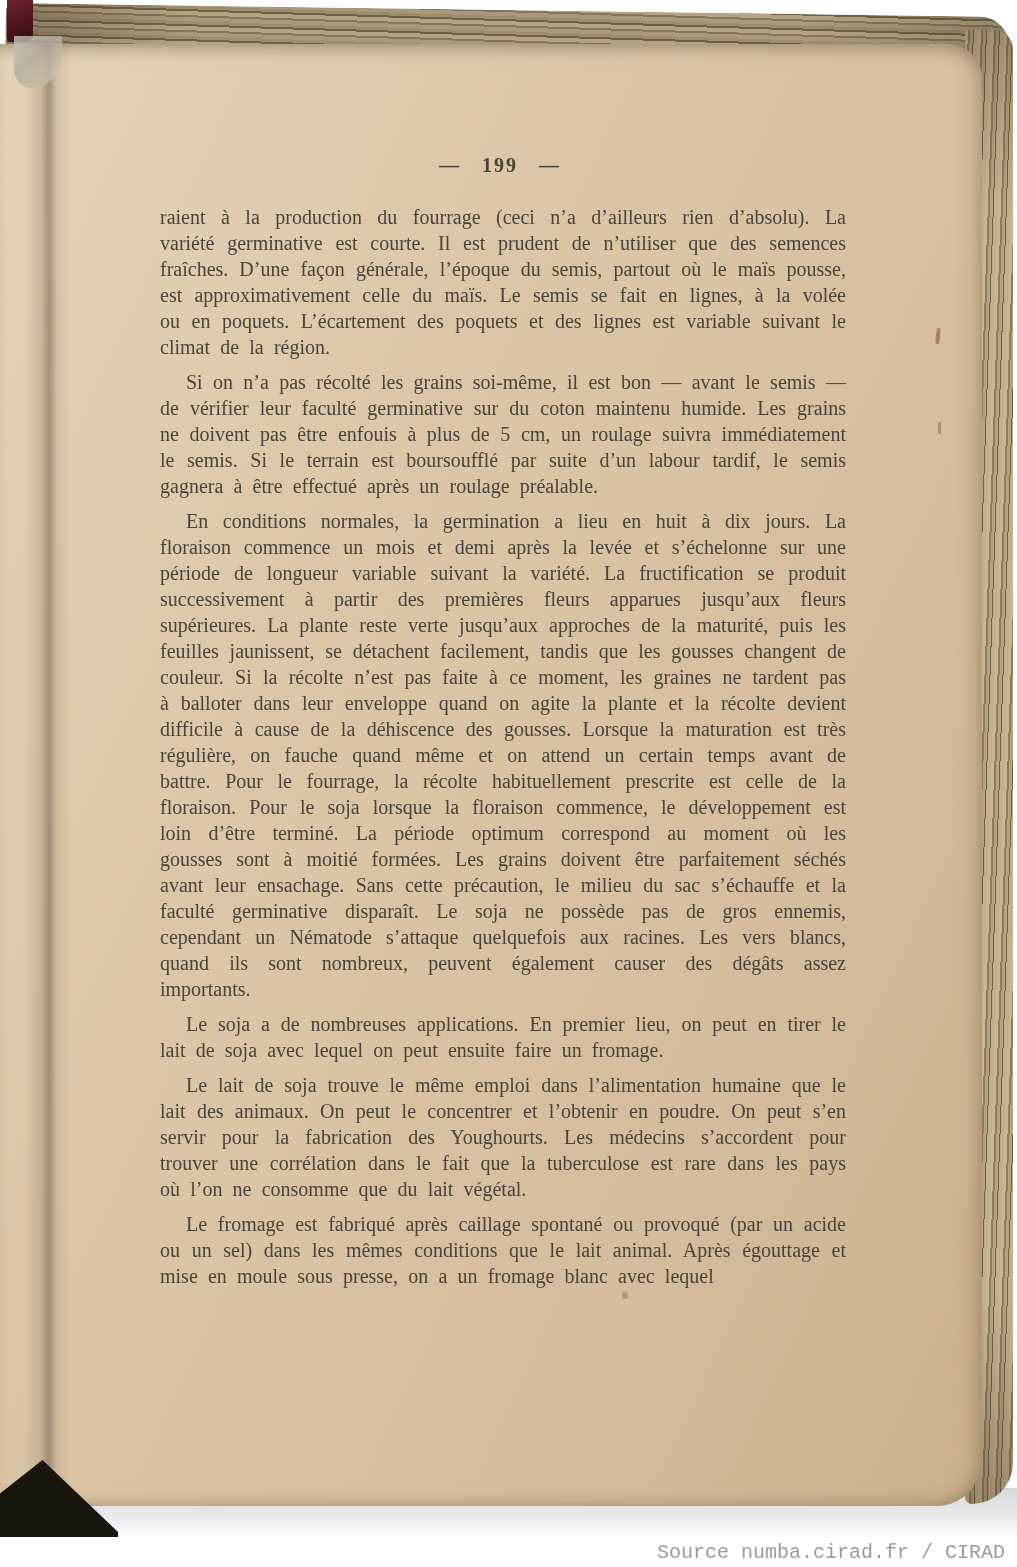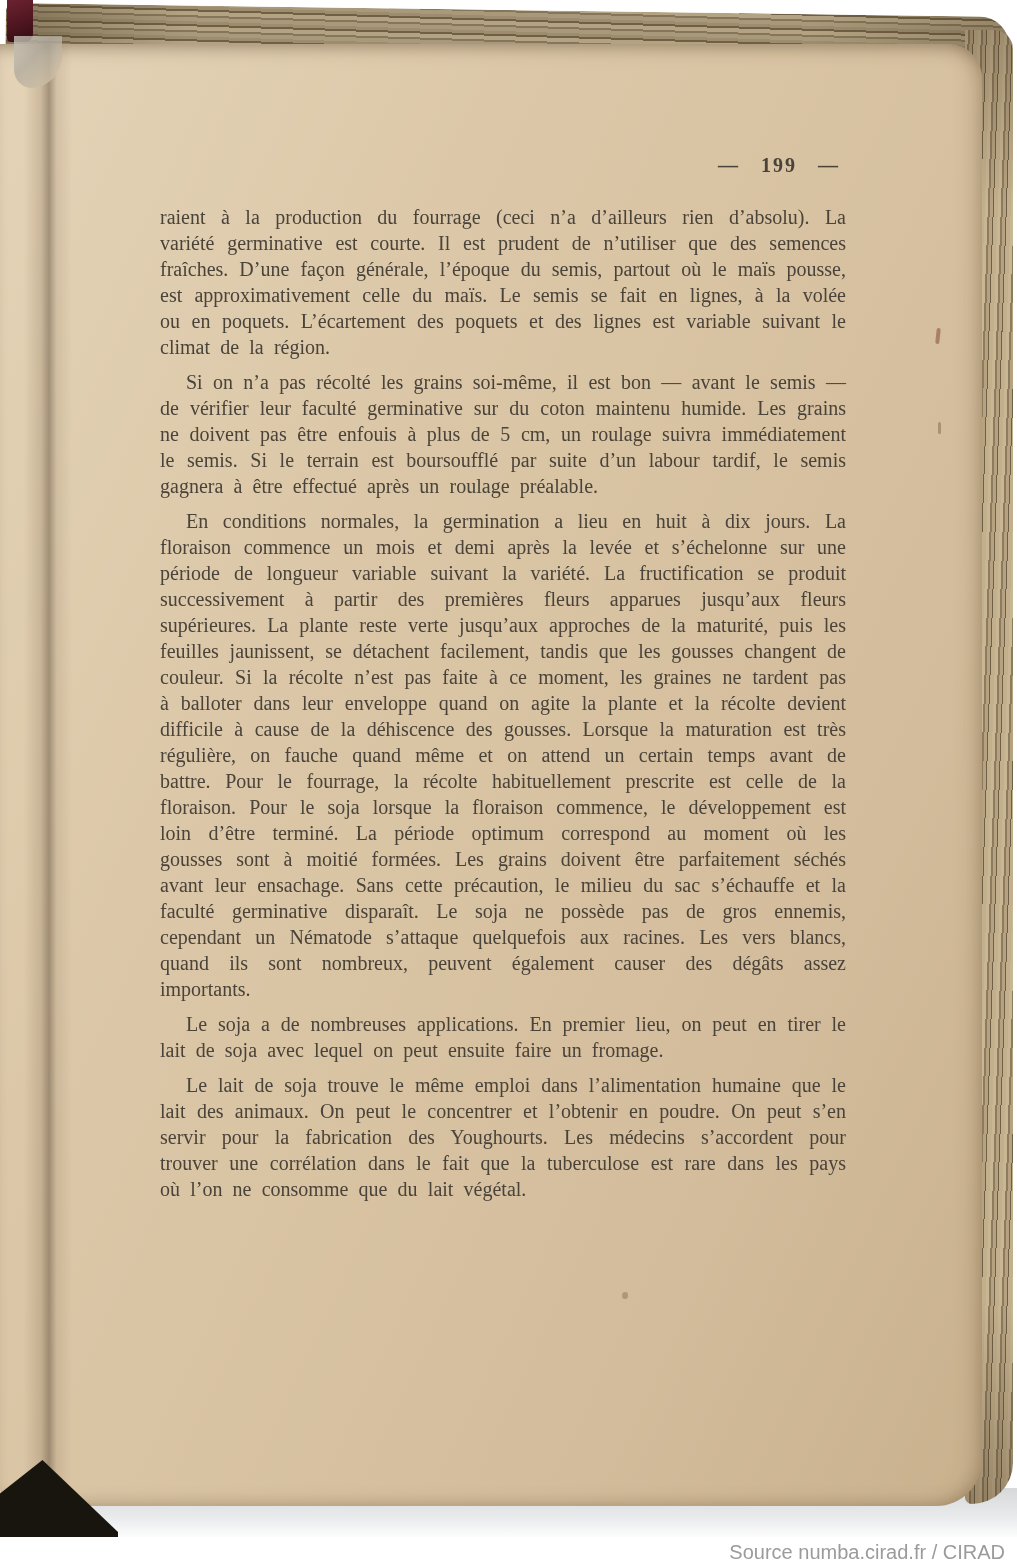--- a/index.html
+++ b/index.html
@@ -78,33 +78,33 @@
     background:rgba(110,85,60,.42);border-radius:2px;z-index:4;}
   .ink-speck{position:absolute;left:622px;top:1292px;width:6px;height:7px;
     background:rgba(90,75,55,.32);border-radius:60% 40% 50% 50%;z-index:4;}
   
   .content{
     position:absolute;left:160px;top:108px;width:686px;
     color:#4a433a;font-size:20px;line-height:26px;
     text-align:justify;word-spacing:.26em;
   }
   .page-number{
-    text-align:right;font-weight:bold;font-size:20px;
+    text-align:center;font-weight:bold;font-size:20px;
     letter-spacing:2px;word-spacing:14px;margin:0 6px 26px 0;
   }
   .content p{margin:4px 0 9px 0;text-indent:1.3em;}
   .content p.first{text-indent:0;}
   
   .source-bar{
     position:absolute;left:0;bottom:0;width:100%;height:30px;background:#ffffff;
     z-index:5;display:flex;align-items:center;justify-content:flex-end;
     font-family:"Liberation Sans","DejaVu Sans",sans-serif;
     font-size:20px;color:#9b9b9b;padding-right:0;box-sizing:border-box;
   }
-  .source-bar span{margin-right:12px;}
+  .source-bar span{margin-right:12px;font-family:Liberation Mono, monospace;}
 </style>
 </head>
 <body>
 
 <div class="stage">
 
   <div class="floor-shadow"></div>
 
   <div class="top-edges"></div>
 
@@ -114,20 +114,21 @@
     <div class="gutter"></div>
 
     <div class="content">
       <div class="page-number">— 199 —</div>
 
       <p class="first">raient à la production du fourrage (ceci n’a d’ailleurs rien d’absolu). La variété germinative est courte. Il est prudent de n’utiliser que des semences fraîches. D’une façon générale, l’époque du semis, partout où le maïs pousse, est approximativement celle du maïs. Le semis se fait en lignes, à la volée ou en poquets. L’écartement des poquets et des lignes est variable suivant le climat de la région.</p>
       <p>Si on n’a pas récolté les grains soi-même, il est bon — avant le semis — de vérifier leur faculté germinative sur du coton maintenu humide. Les grains ne doivent pas être enfouis à plus de 5 cm, un roulage suivra immédiatement le semis. Si le terrain est boursoufflé par suite d’un labour tardif, le semis gagnera à être effectué après un roulage préalable.</p>
       <p>En conditions normales, la germination a lieu en huit à dix jours. La floraison commence un mois et demi après la levée et s’échelonne sur une période de longueur variable suivant la variété. La fructification se produit successivement à partir des premières fleurs apparues jusqu’aux fleurs supérieures. La plante reste verte jusqu’aux approches de la maturité, puis les feuilles jaunissent, se détachent facilement, tandis que les gousses changent de couleur. Si la récolte n’est pas faite à ce moment, les graines ne tardent pas à balloter dans leur enveloppe quand on agite la plante et la récolte devient difficile à cause de la déhiscence des gousses. Lorsque la maturation est très régulière, on fauche quand même et on attend un certain temps avant de battre. Pour le fourrage, la récolte habituellement prescrite est celle de la floraison. Pour le soja lorsque la floraison commence, le développement est loin d’être terminé. La période optimum correspond au moment où les gousses sont à moitié formées. Les grains doivent être parfaitement séchés avant leur ensachage. Sans cette précaution, le milieu du sac s’échauffe et la faculté germinative disparaît. Le soja ne possède pas de gros ennemis, cependant un Nématode s’attaque quelquefois aux racines. Les vers blancs, quand ils sont nombreux, peuvent également causer des dégâts assez importants.</p>
       <p>Le soja a de nombreuses applications. En premier lieu, on peut en tirer le lait de soja avec lequel on peut ensuite faire un fromage.</p>
       <p>Le lait de soja trouve le même emploi dans l’alimentation humaine que le lait des animaux. On peut le concentrer et l’obtenir en poudre. On peut s’en servir pour la fabrication des Youghourts. Les médecins s’accordent pour trouver une corrélation dans le fait que la tuberculose est rare dans les pays où l’on ne consomme que du lait végétal.</p>
+      <p>Le fromage est fabriqué après caillage spontané ou provoqué (par un acide ou un sel) dans les mêmes conditions que le lait animal. Après égouttage et mise en moule sous presse, on a un fromage blanc avec lequel</p>
     </div>
   </div>
 
   <div class="spine-maroon"></div>
   <div class="corner-curl"></div>
   <div class="cover-black"></div>
 
   <div class="ink-mark-a"></div>
   <div class="ink-mark-b"></div>
   <div class="ink-speck"></div>

